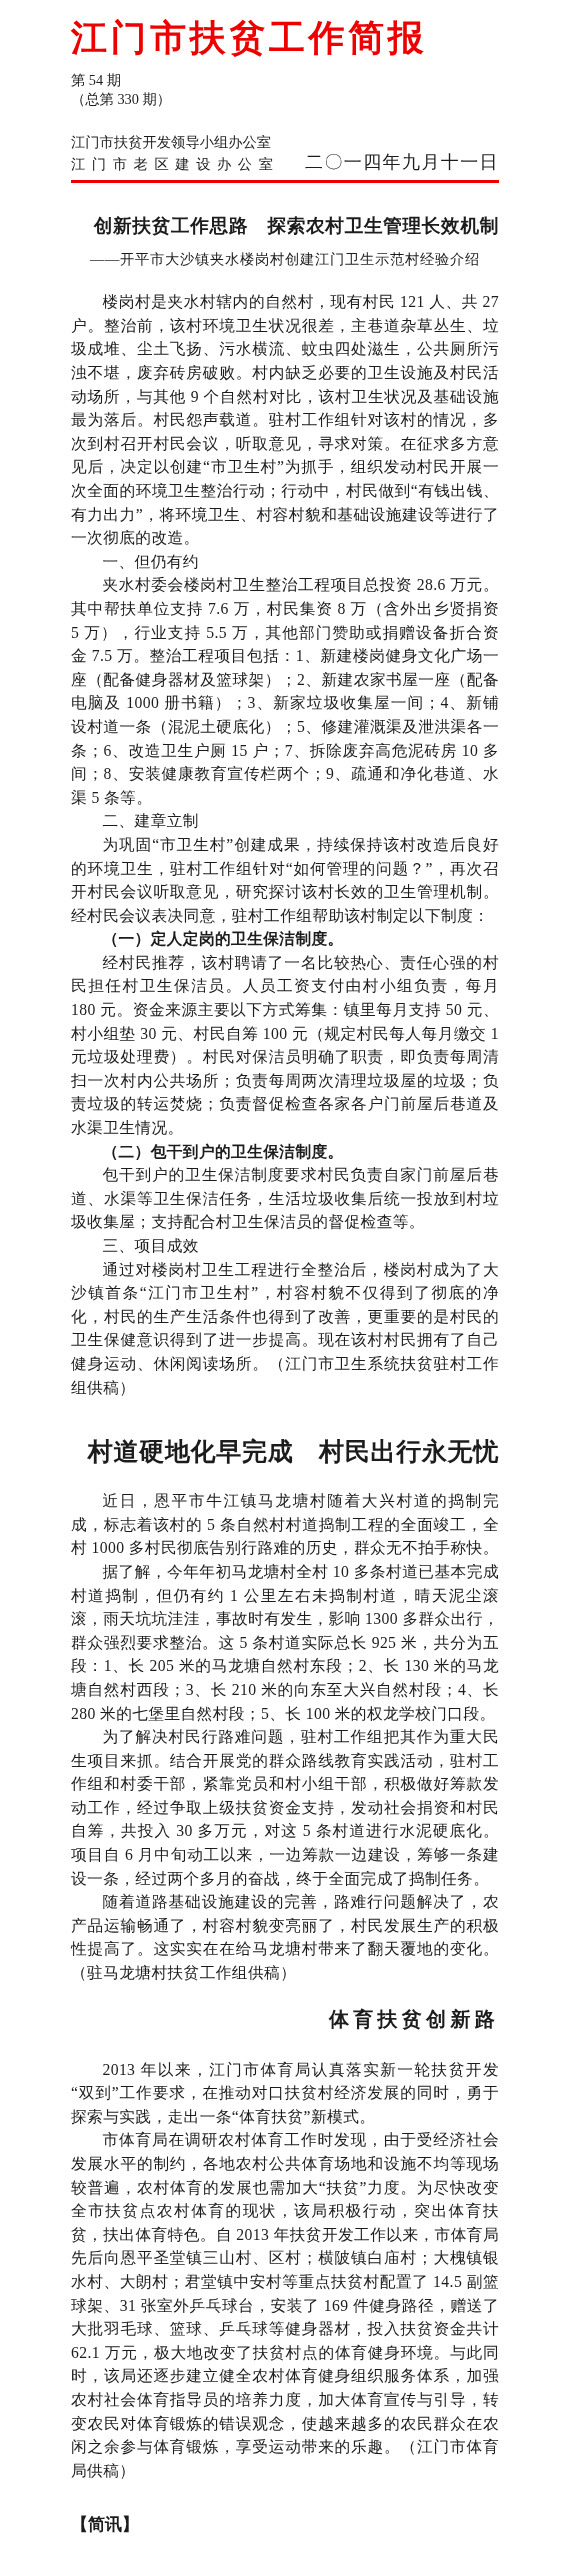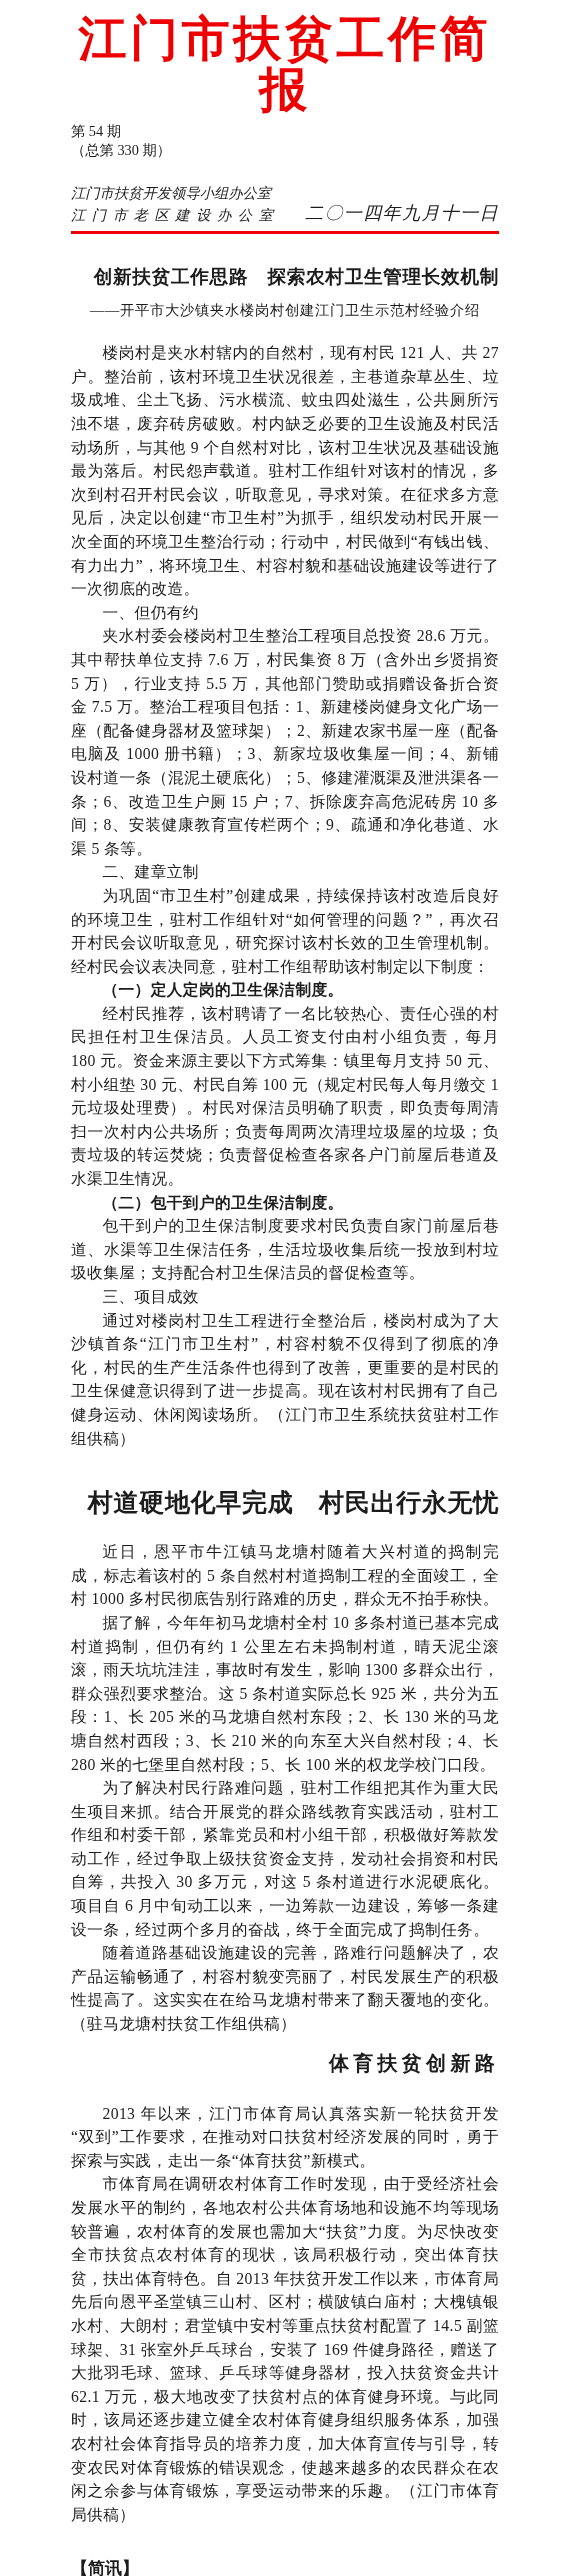--- a/index.html
+++ b/index.html
@@ -6,39 +6,39 @@
   html,body { background:#ffffff; }
   body {
     width:567px; margin:0 auto;
     font-family:"Liberation Serif","DejaVu Serif",serif;
     color:#1c1c1c;
   }
   .page { width:567px; min-height:2576px; padding:10px 68px 14.3px 71px; background:#fff; }
 
   
   .masthead-title {
-    color:#ee0000; font-size:48px; font-weight:bold;
-    text-align:center; letter-spacing:3.6px; line-height:51px; margin-top:2.9px;
+    color:#ee0000; font-size:36px; font-weight:bold;
+    letter-spacing:3.6px; line-height:51px; margin-top:2.9px;
   }
   .issue-line { text-align:left; font-size:14.3px; line-height:19.3px; }
   .issue-wrap { margin-top:7.1px; }
-  .pub-row { margin-top:21.4px; display:flex; justify-content:space-between; align-items:flex-end;font-style:italic; }
+  .pub-row { margin-top:21.4px; display:flex; justify-content:space-between; align-items:flex-end; }
   .offices { font-size:14.3px; line-height:22px; }
   .office-spread { width:202px; text-align:justify; text-align-last:justify; }
   .pub-date { font-size:18px; letter-spacing:1.4px; padding-bottom:0.7px; }
   .red-rule { height:2.9px; background:#ee0000; margin-top:5px; }
 
   
   article { display:block; }
   .headline {
     font-size:18.6px; font-weight:bold; text-align:right;
     line-height:26px; margin-top:30px; margin-bottom:10px; letter-spacing:0.7px;
   }
   .headline-2 { font-size:25px; margin-top:40px; margin-bottom:24px; }
-  .headline-3 { font-size:20px; letter-spacing:4.3px; margin-top:14px; margin-bottom:26px; }
+  .headline-3 { font-size:20px; letter-spacing:4.3px; margin-top:21px; margin-bottom:26px; }
   .subtitle { font-size:14.3px; text-align:center; line-height:21.4px; margin-bottom:20px; letter-spacing:0.7px; }
 
   .para, .heading, .subheading {
     font-size:15.7px; line-height:23.6px; text-align:justify;
     text-indent:2em; letter-spacing:0.4px;
   }
   .heading { font-weight:normal; }
   .subheading { font-weight:bold; }
 
   

